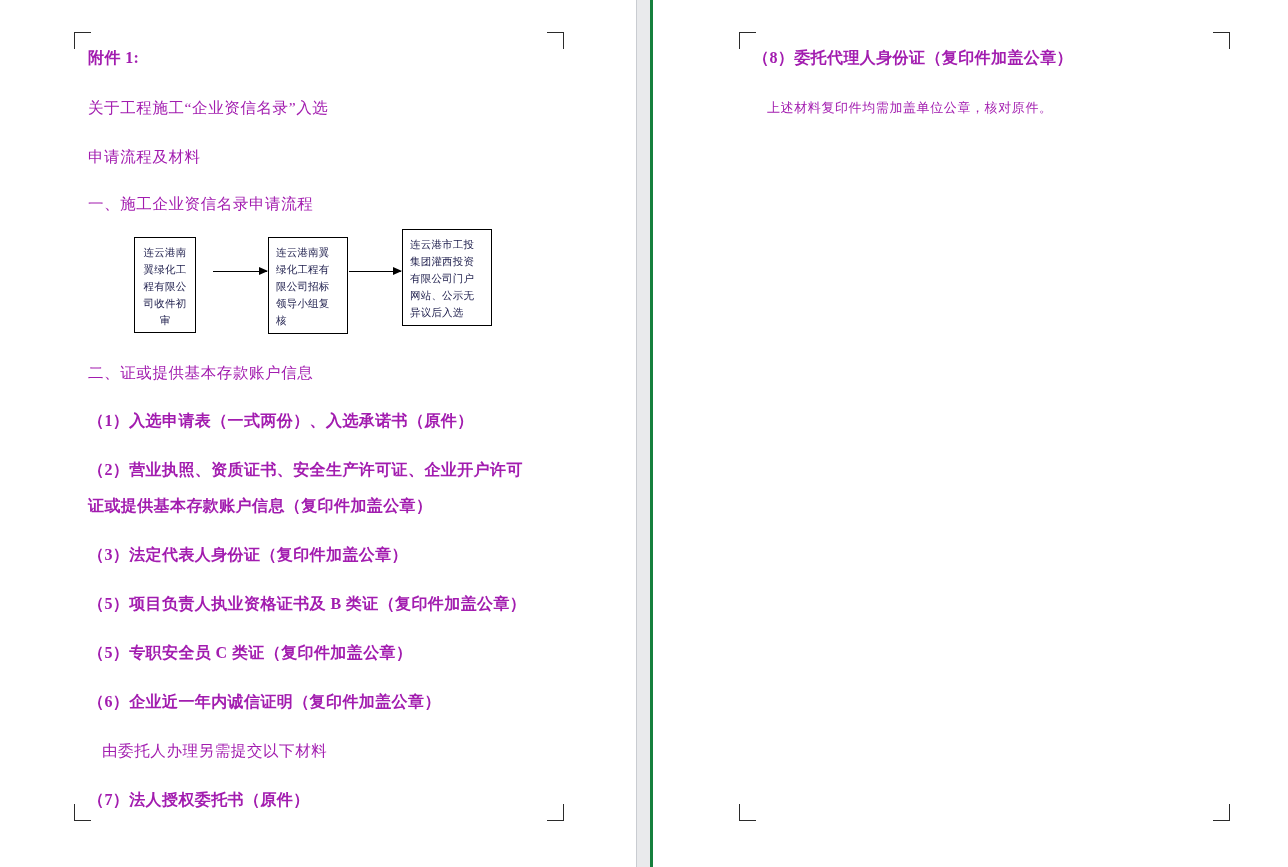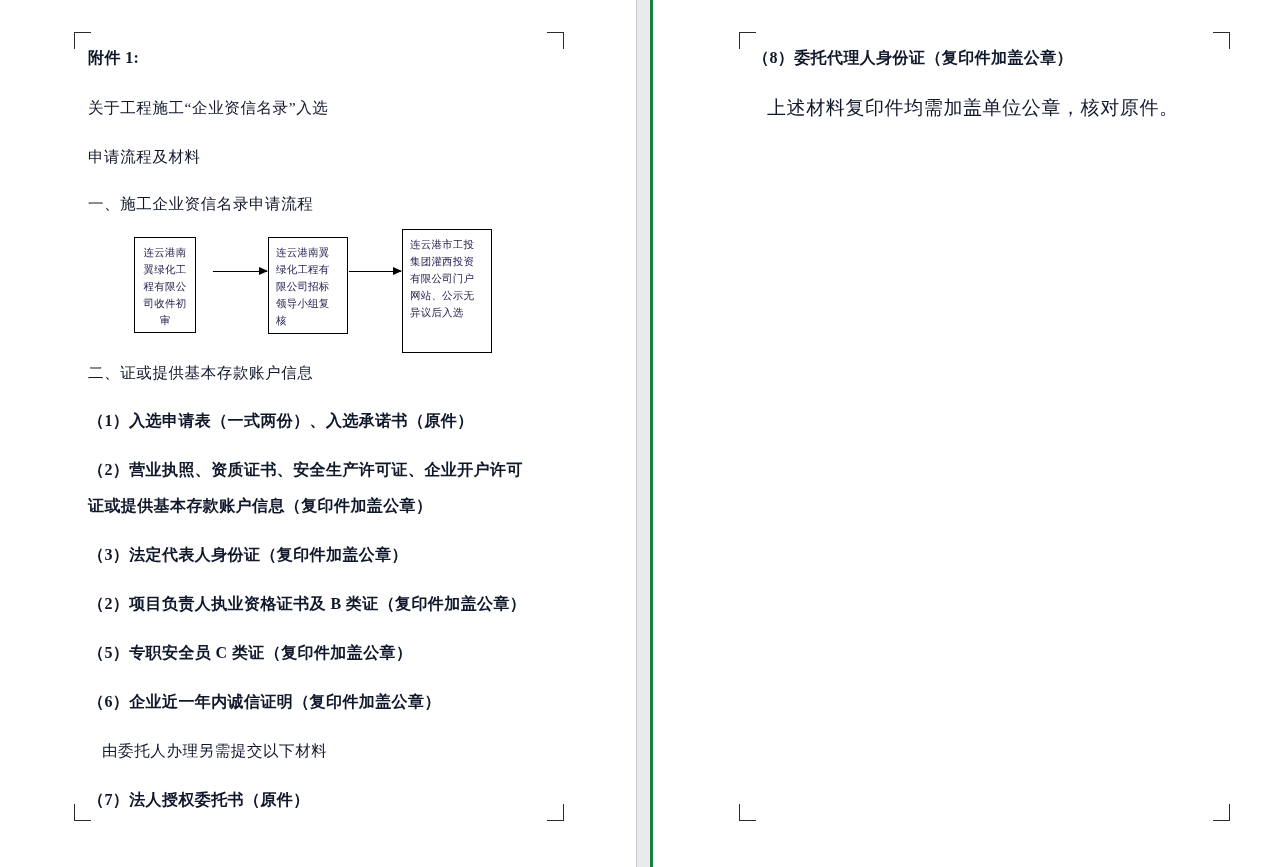--- a/index.html
+++ b/index.html
@@ -52,21 +52,21 @@
     top: 48px;
     width: 470px;
   }
   #page-right .content {
     left: 100px;
     top: 48px;
     width: 470px;
   }
   p {
     margin: 0 0 0 0;
-    color: #0f172a;
+    color: #a21caf;
     font-family: "Liberation Serif", serif;
   }
   .line {
     line-height: 24px;
     margin-bottom: 25px;
     font-size: 15.5px;
     letter-spacing: 0.6px;
   }
   .bold {
     font-weight: bold;
@@ -103,39 +103,39 @@
     box-sizing: border-box;
     font-size: 10.5px;
     line-height: 17px;
     color: #1b1b4a;
     padding: 6px 7px 0 7px;
     font-family: "Liberation Serif", serif;
     letter-spacing: 0.2px;
   }
   #fbox1 { left: 0px;   top: 8px;  width: 62px; height: 96px; text-align: center; }
   #fbox2 { left: 134px; top: 8px;  width: 80px; height: 97px; }
-  #fbox3 { left: 268px; top: 0px;  width: 90px; height: 124px; }
+  #fbox3 { left: 268px; top: 0px;  width: 90px; height: 97px; }
   .arrow {
     position: absolute;
     height: 1px;
     background: #000000;
   }
   .arrow:after {
     content: "";
     position: absolute;
     right: -1px;
     top: -4px;
     border-left: 9px solid #000000;
     border-top: 4.5px solid transparent;
     border-bottom: 4.5px solid transparent;
   }
   #arrow1 { left: 79px;  top: 42px; width: 54px; }
   #arrow2 { left: 215px; top: 42px; width: 52px; }
 
-  .r-line { font-size: 19px; line-height: 24px; letter-spacing: 0.6px; }
+  .r-line { font-size: 13px; line-height: 24px; letter-spacing: 0.6px; }
   .r-bold { font-weight: bold; font-size: 16px; margin-bottom: 27px; letter-spacing: 0.4px;}
 </style>
 </head>
 <body>
 
 <div id="wrap">
 
   <div class="page" id="page-left">
     <div class="crop tl" style="left:74px; top:32px;"></div>
     <div class="crop tr" style="left:547px; top:32px;"></div>
@@ -155,21 +155,21 @@
         <div class="arrow" id="arrow2"></div>
         <div class="fbox" id="fbox3">连云港市工投集团灌西投资有限公司门户网站、公示无异议后入选</div>
       </div>
 
       <p class="sec-head" style="margin-bottom:25px;">二、证或提供基本存款账户信息</p>
 
       <p class="line bold">（1）入选申请表（一式两份）、入选承诺书（原件）</p>
       <p class="line bold para-tight">（2）营业执照、资质证书、安全生产许可证、企业开户许可</p>
       <p class="line bold">证或提供基本存款账户信息（复印件加盖公章）</p>
       <p class="line bold">（3）法定代表人身份证（复印件加盖公章）</p>
-      <p class="line bold">（2）项目负责人执业资格证书及 B 类证（复印件加盖公章）</p>
+      <p class="line bold">（5）项目负责人执业资格证书及 B 类证（复印件加盖公章）</p>
       <p class="line bold">（5）专职安全员 C 类证（复印件加盖公章）</p>
       <p class="line bold">（6）企业近一年内诚信证明（复印件加盖公章）</p>
       <p class="line indent">由委托人办理另需提交以下材料</p>
       <p class="line bold">（7）法人授权委托书（原件）</p>
     </div>
   </div>
 
   <div class="page" id="page-right">
     <div class="crop tl" style="left:86px; top:32px;"></div>
     <div class="crop tr" style="left:560px; top:32px;"></div>

